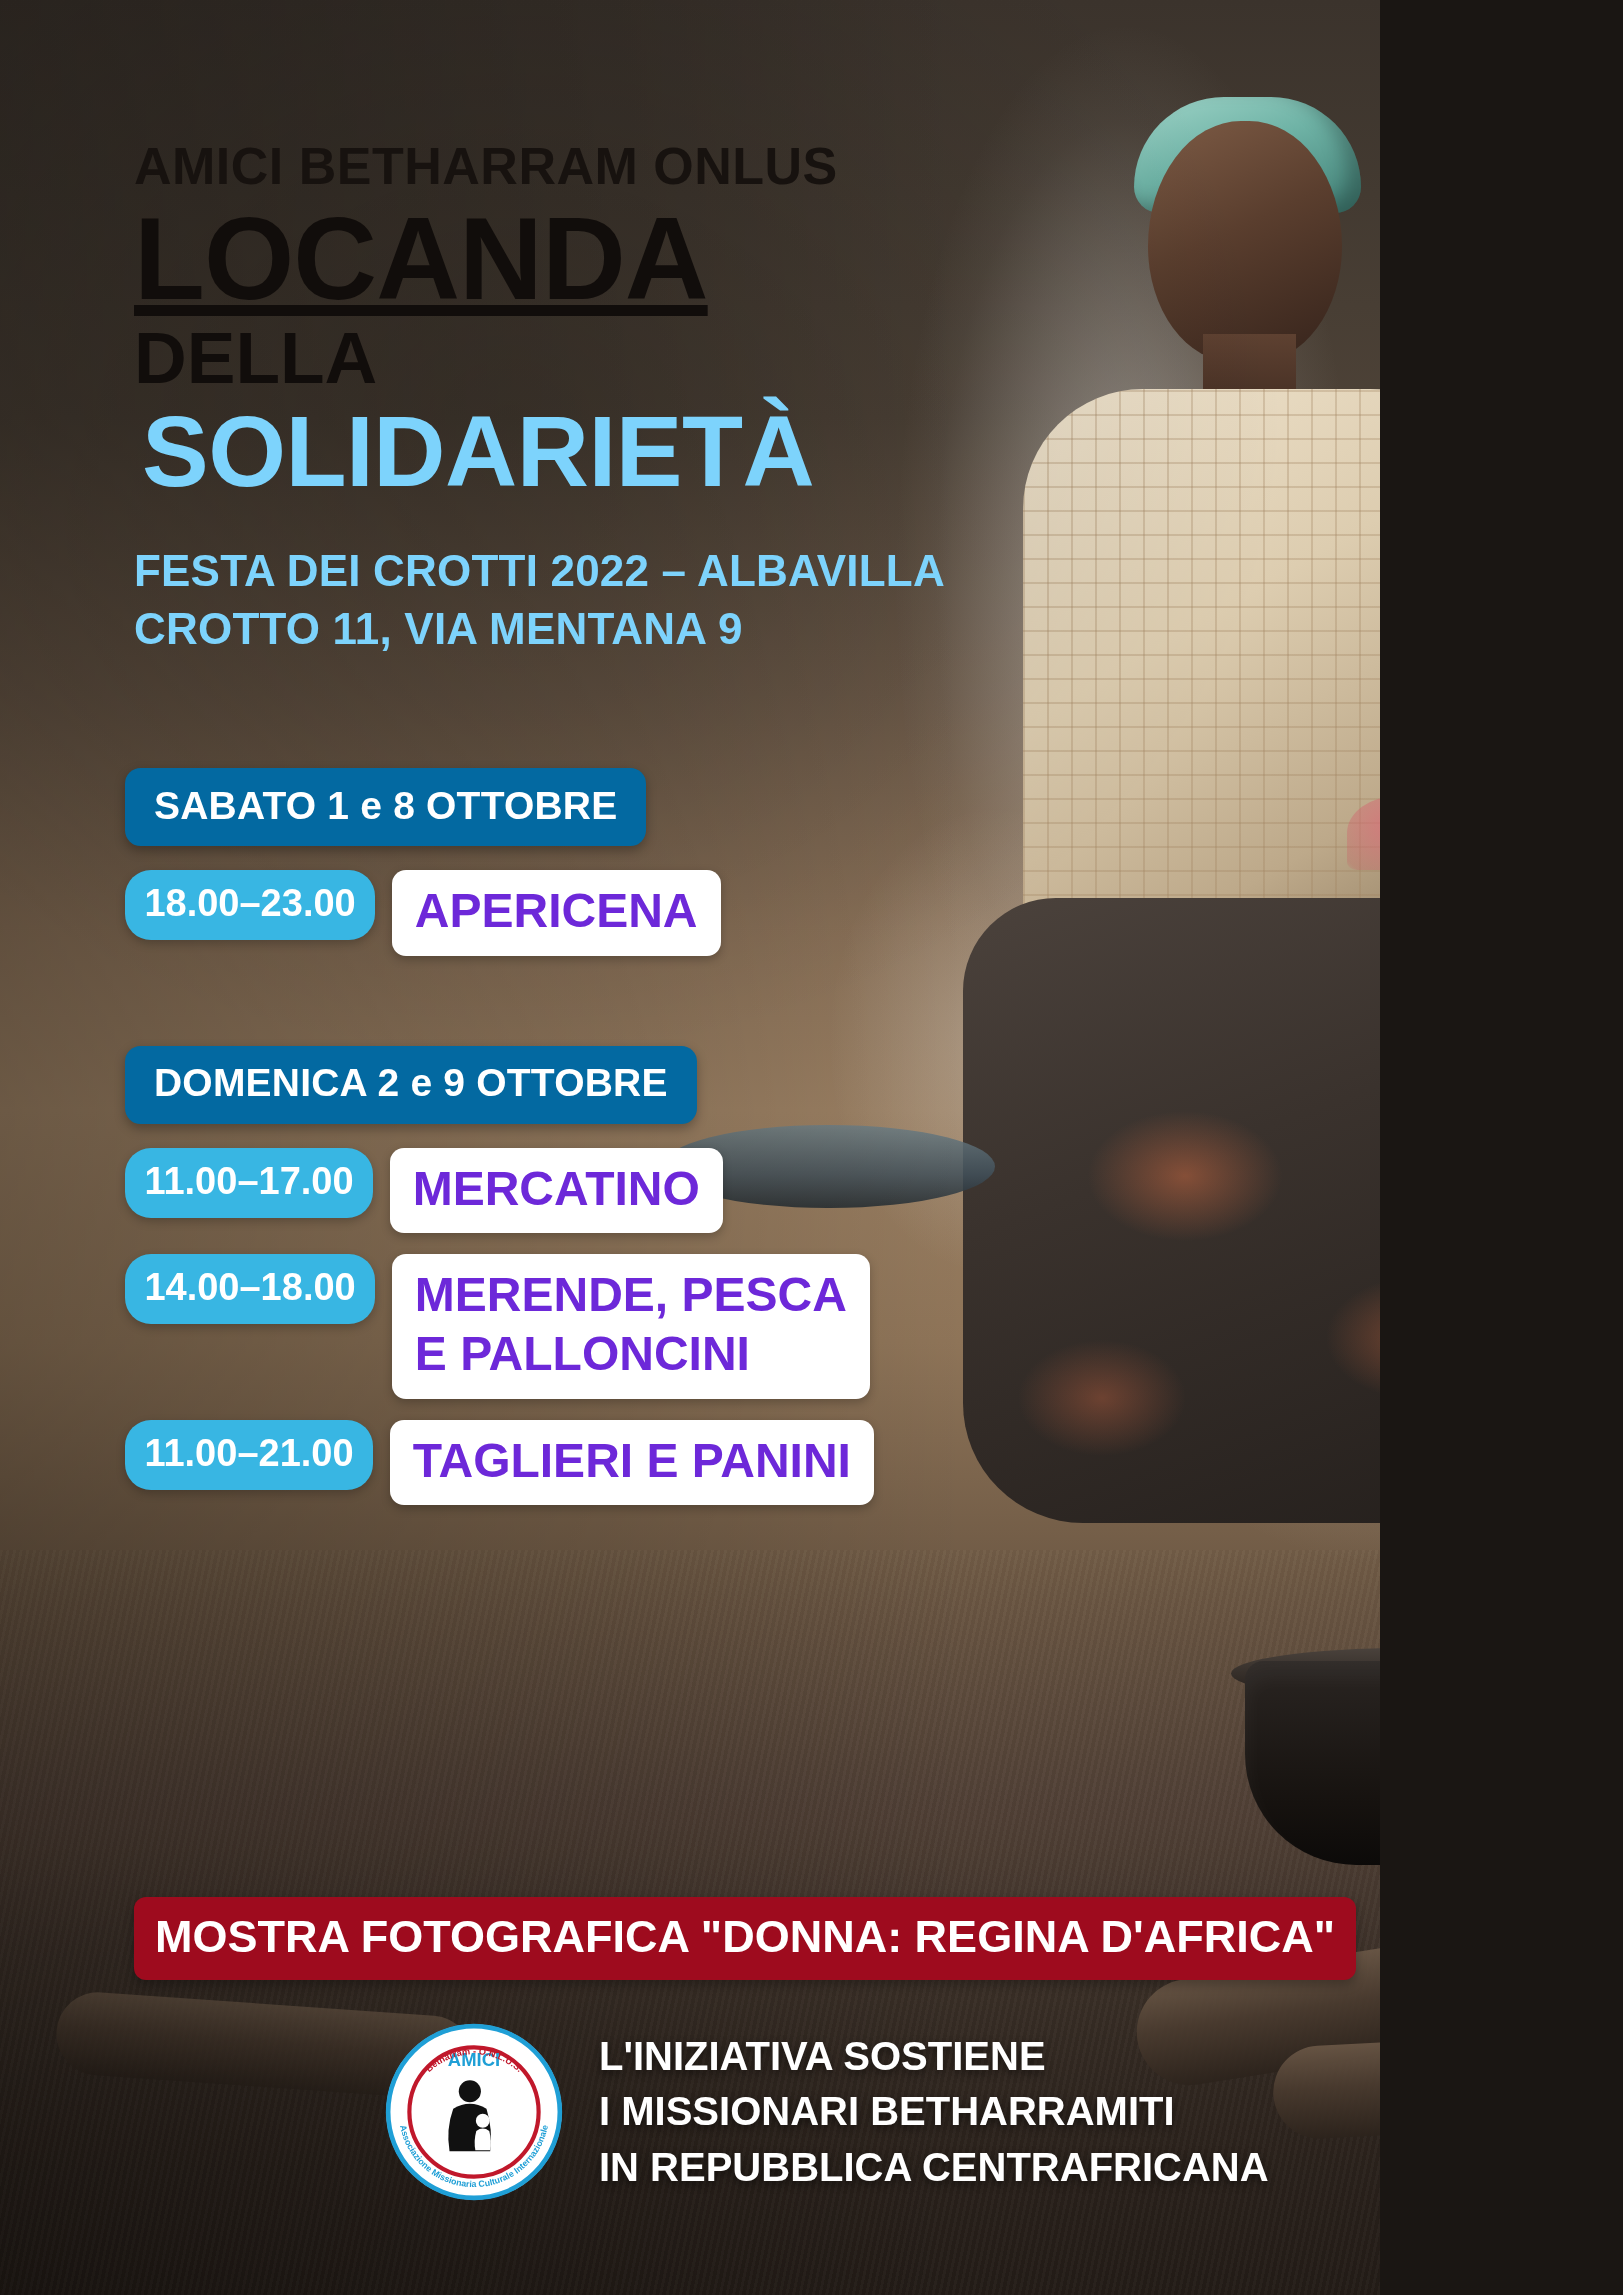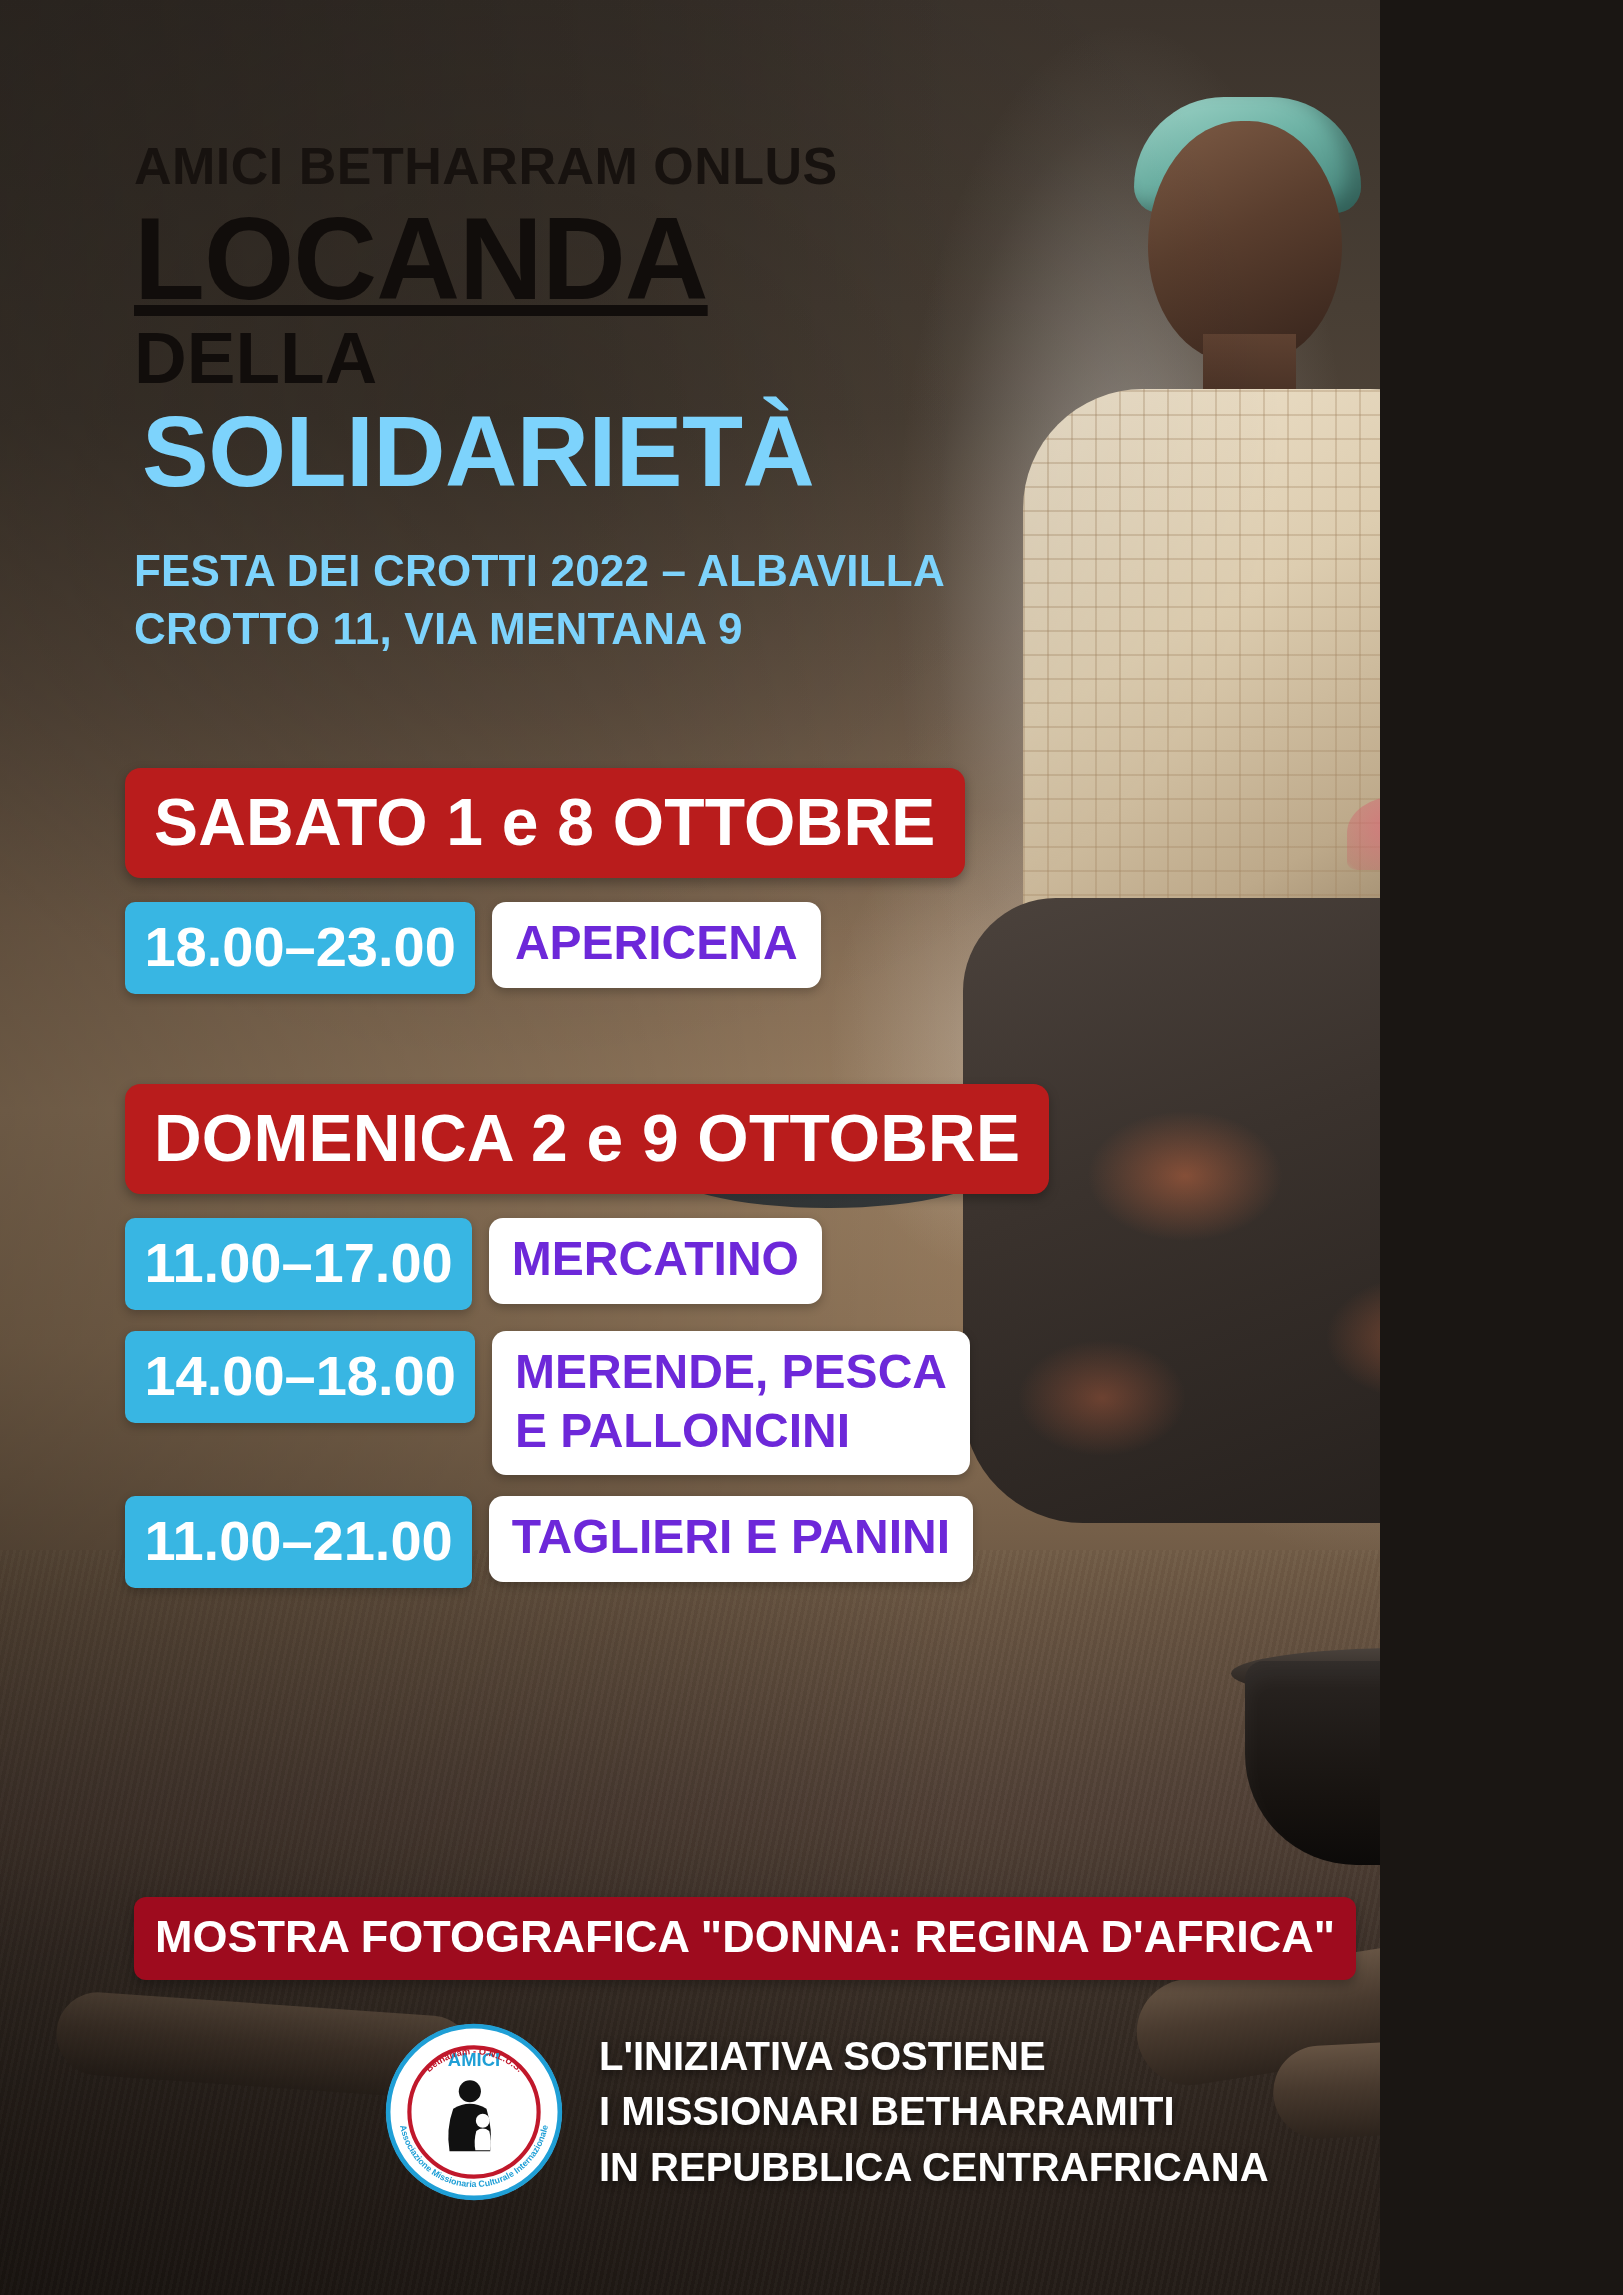--- a/index.html
+++ b/index.html
@@ -221,45 +221,45 @@
   }
 
   .schedule {
     position: absolute;
     left: 125px;
     top: 768px;
     width: 1111px;
   }
   .day-banner {
     display: inline-block;
-    background: #b91c1c;
+    background: #0369a1;
     color: #ffffff;
-    font-size: 66px;
+    font-size: 39px;
     font-weight: 800;
     letter-spacing: 0.2px;
     padding: 15.7px 29px 18.5px 29px;
     border-radius: 15.7px;
     box-shadow: 0 4.6px 11px rgba(0,0,0,0.28);
     white-space: nowrap;
   }
 
   .rows { margin-top: 24px; }
   .row {
     display: flex;
     align-items: flex-start;
     gap: 16.7px;
     margin-bottom: 21px;
   }
   .time-chip {
     background: #38b6e3;
     color: #ffffff;
-    font-size: 56px;
+    font-size: 38px;
     font-weight: 800;
     padding: 12px 19.4px 15px 19.4px;
-    border-radius: 10px;
+    border-radius: 26px;
     white-space: nowrap;
     box-shadow: 0 3.7px 9.3px rgba(0,0,0,0.22);
   }
   .label-chip {
     background: #ffffff;
     color: #6d28d9;
     font-size: 48px;
     font-weight: 800;
     padding: 12px 23px 15px 23px;
     border-radius: 14px;

